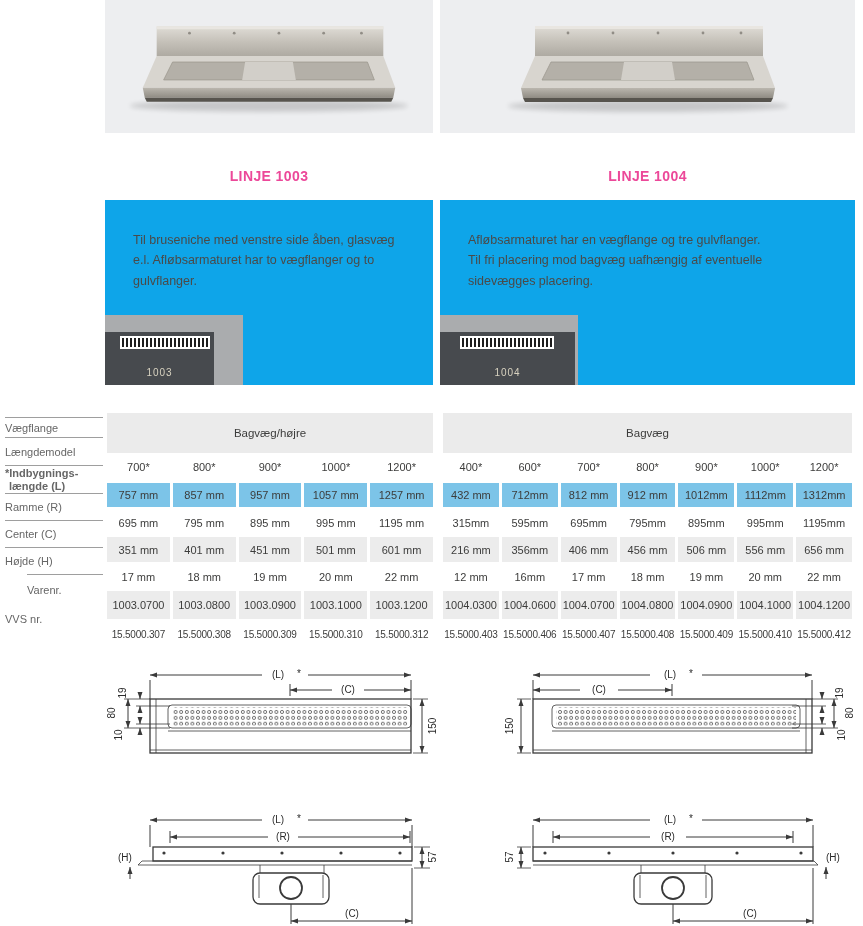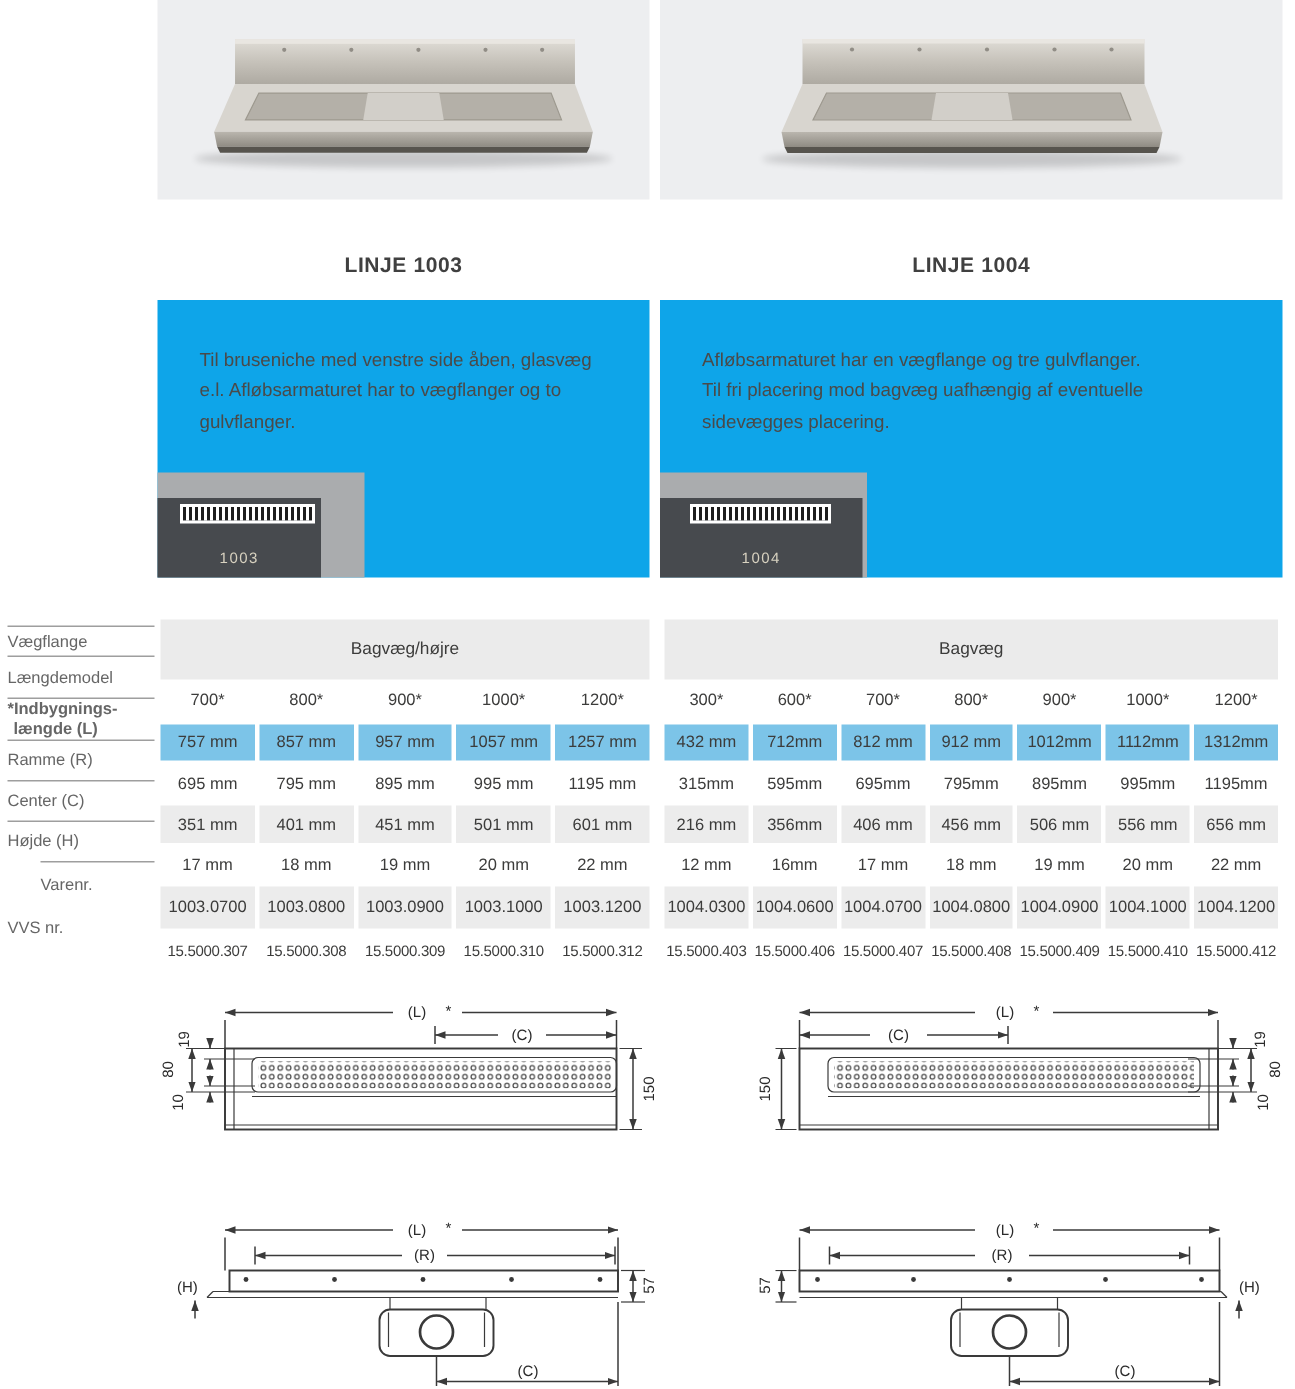--- a/index.html
+++ b/index.html
@@ -2,21 +2,21 @@
 <html><head>
 <meta charset="utf-8">
 <style>
   html,body{margin:0;padding:0;background:#fff;}
   body{font-family:"Liberation Sans",sans-serif;color:#3c3c3b;}
   .page{position:relative;width:863px;height:926px;background:#fff;overflow:hidden;}
   .col{position:absolute;top:0;}
   .photo-card{position:absolute;top:0;left:0;right:0;height:133px;background:#edeef0;
     display:flex;align-items:center;justify-content:center;}
   .ptitle{position:absolute;top:156px;left:0;right:0;text-align:center;font-size:14px;
-    letter-spacing:.4px;color:#404040;}
+    letter-spacing:.4px;color:#ec4899;}
   .desc-card{position:absolute;top:200px;left:0;right:0;height:185px;background:#0ea5e9;
     box-sizing:border-box;padding:30px 28px 0 28px;font-size:12.5px;line-height:1.62;color:#4a4a49;}
   .desc-card p{margin:0;}
   .diagram{position:absolute;left:0;bottom:0;width:138px;height:70px;background:#aaacae;}
   .diagram-room{position:absolute;left:0;bottom:0;height:53px;background:#474a4e;}
   .drain-bar{position:absolute;top:4px;height:13px;box-sizing:border-box;border:2px solid #fff;
     background:repeating-linear-gradient(90deg,#1d1d1d 0 2px,#ffffff 2px 4px);}
   .diagram-label{position:absolute;bottom:4px;left:0;width:100%;text-align:center;
     color:#d8d2c0;font-size:10px;letter-spacing:1px;}
 
@@ -204,21 +204,21 @@
         <div class="cell">15.5000.308</div>
         <div class="cell">15.5000.309</div>
         <div class="cell">15.5000.310</div>
         <div class="cell">15.5000.312</div>
       </div>
   </div>
 
   <div class="spec-table" style="left:443px;width:409px;">
     <div class="trow band">Bagvæg</div>
     <div class="trow cols7 r-laeng">
-        <div class="cell">300*</div>
+        <div class="cell">400*</div>
         <div class="cell">600*</div>
         <div class="cell">700*</div>
         <div class="cell">800*</div>
         <div class="cell">900*</div>
         <div class="cell">1000*</div>
         <div class="cell">1200*</div>
       </div>
     <div class="trow cols7 r-blue">
         <div class="cell">432 mm</div>
         <div class="cell">712mm</div>

